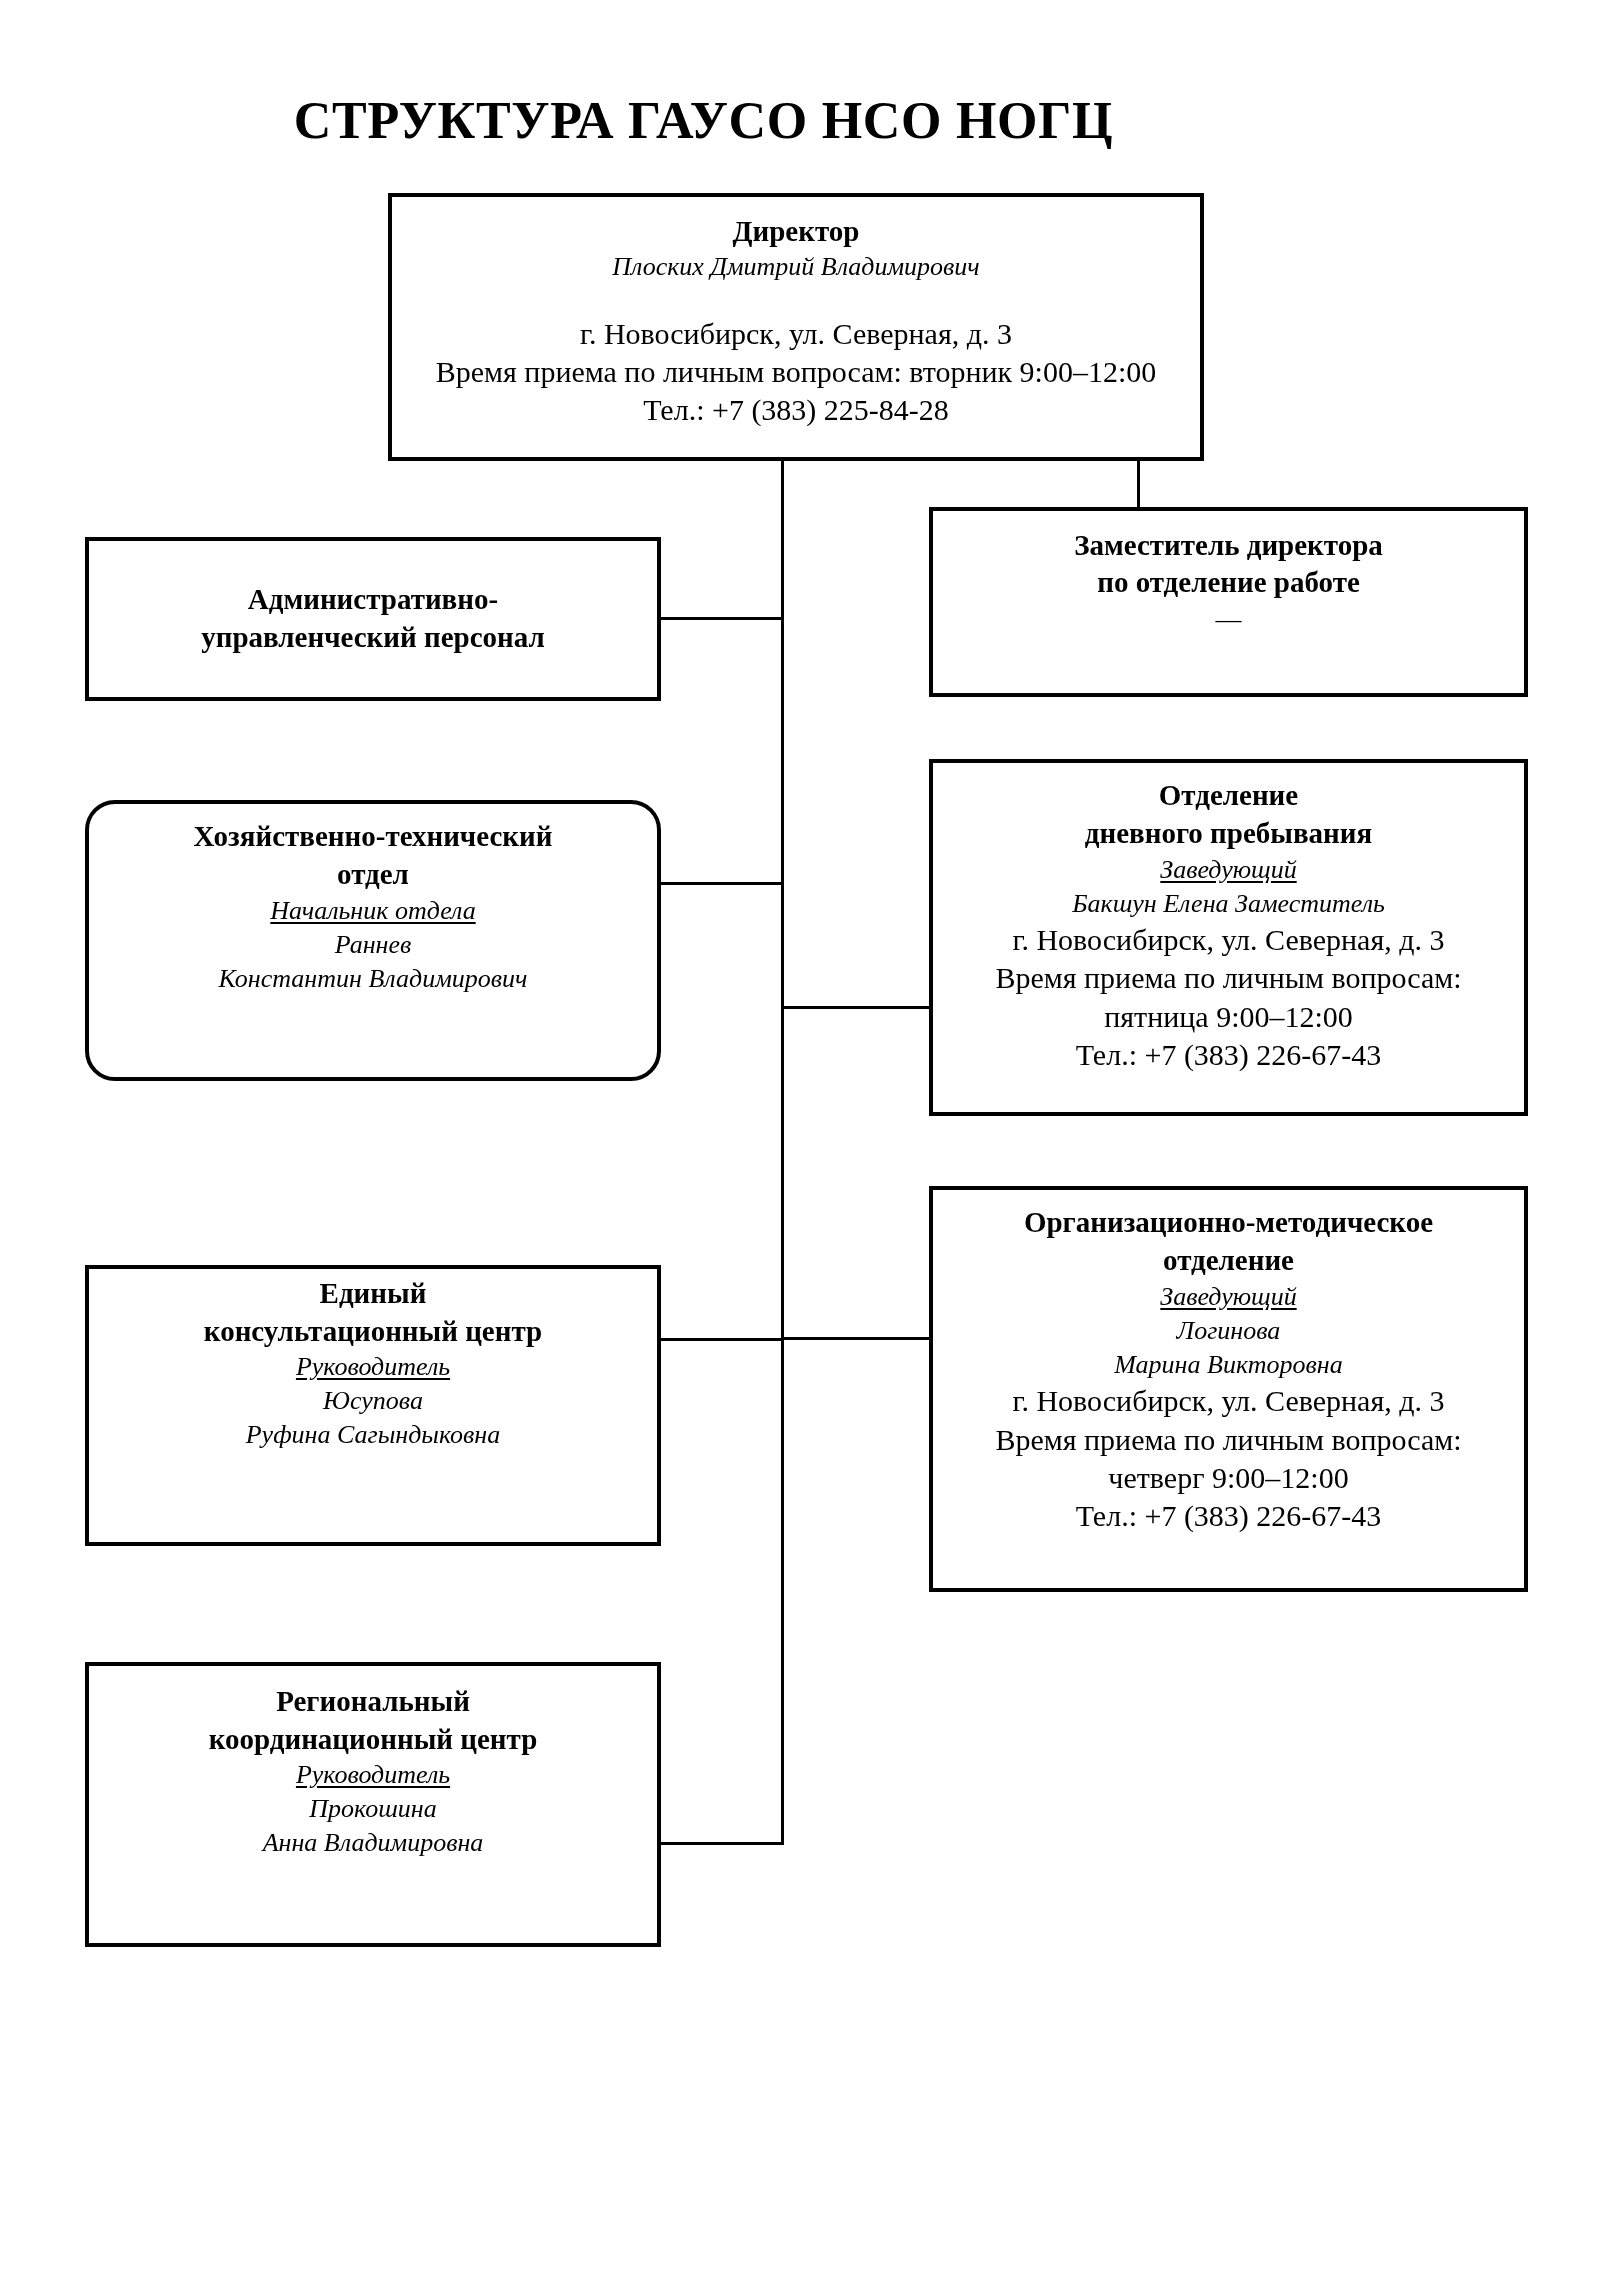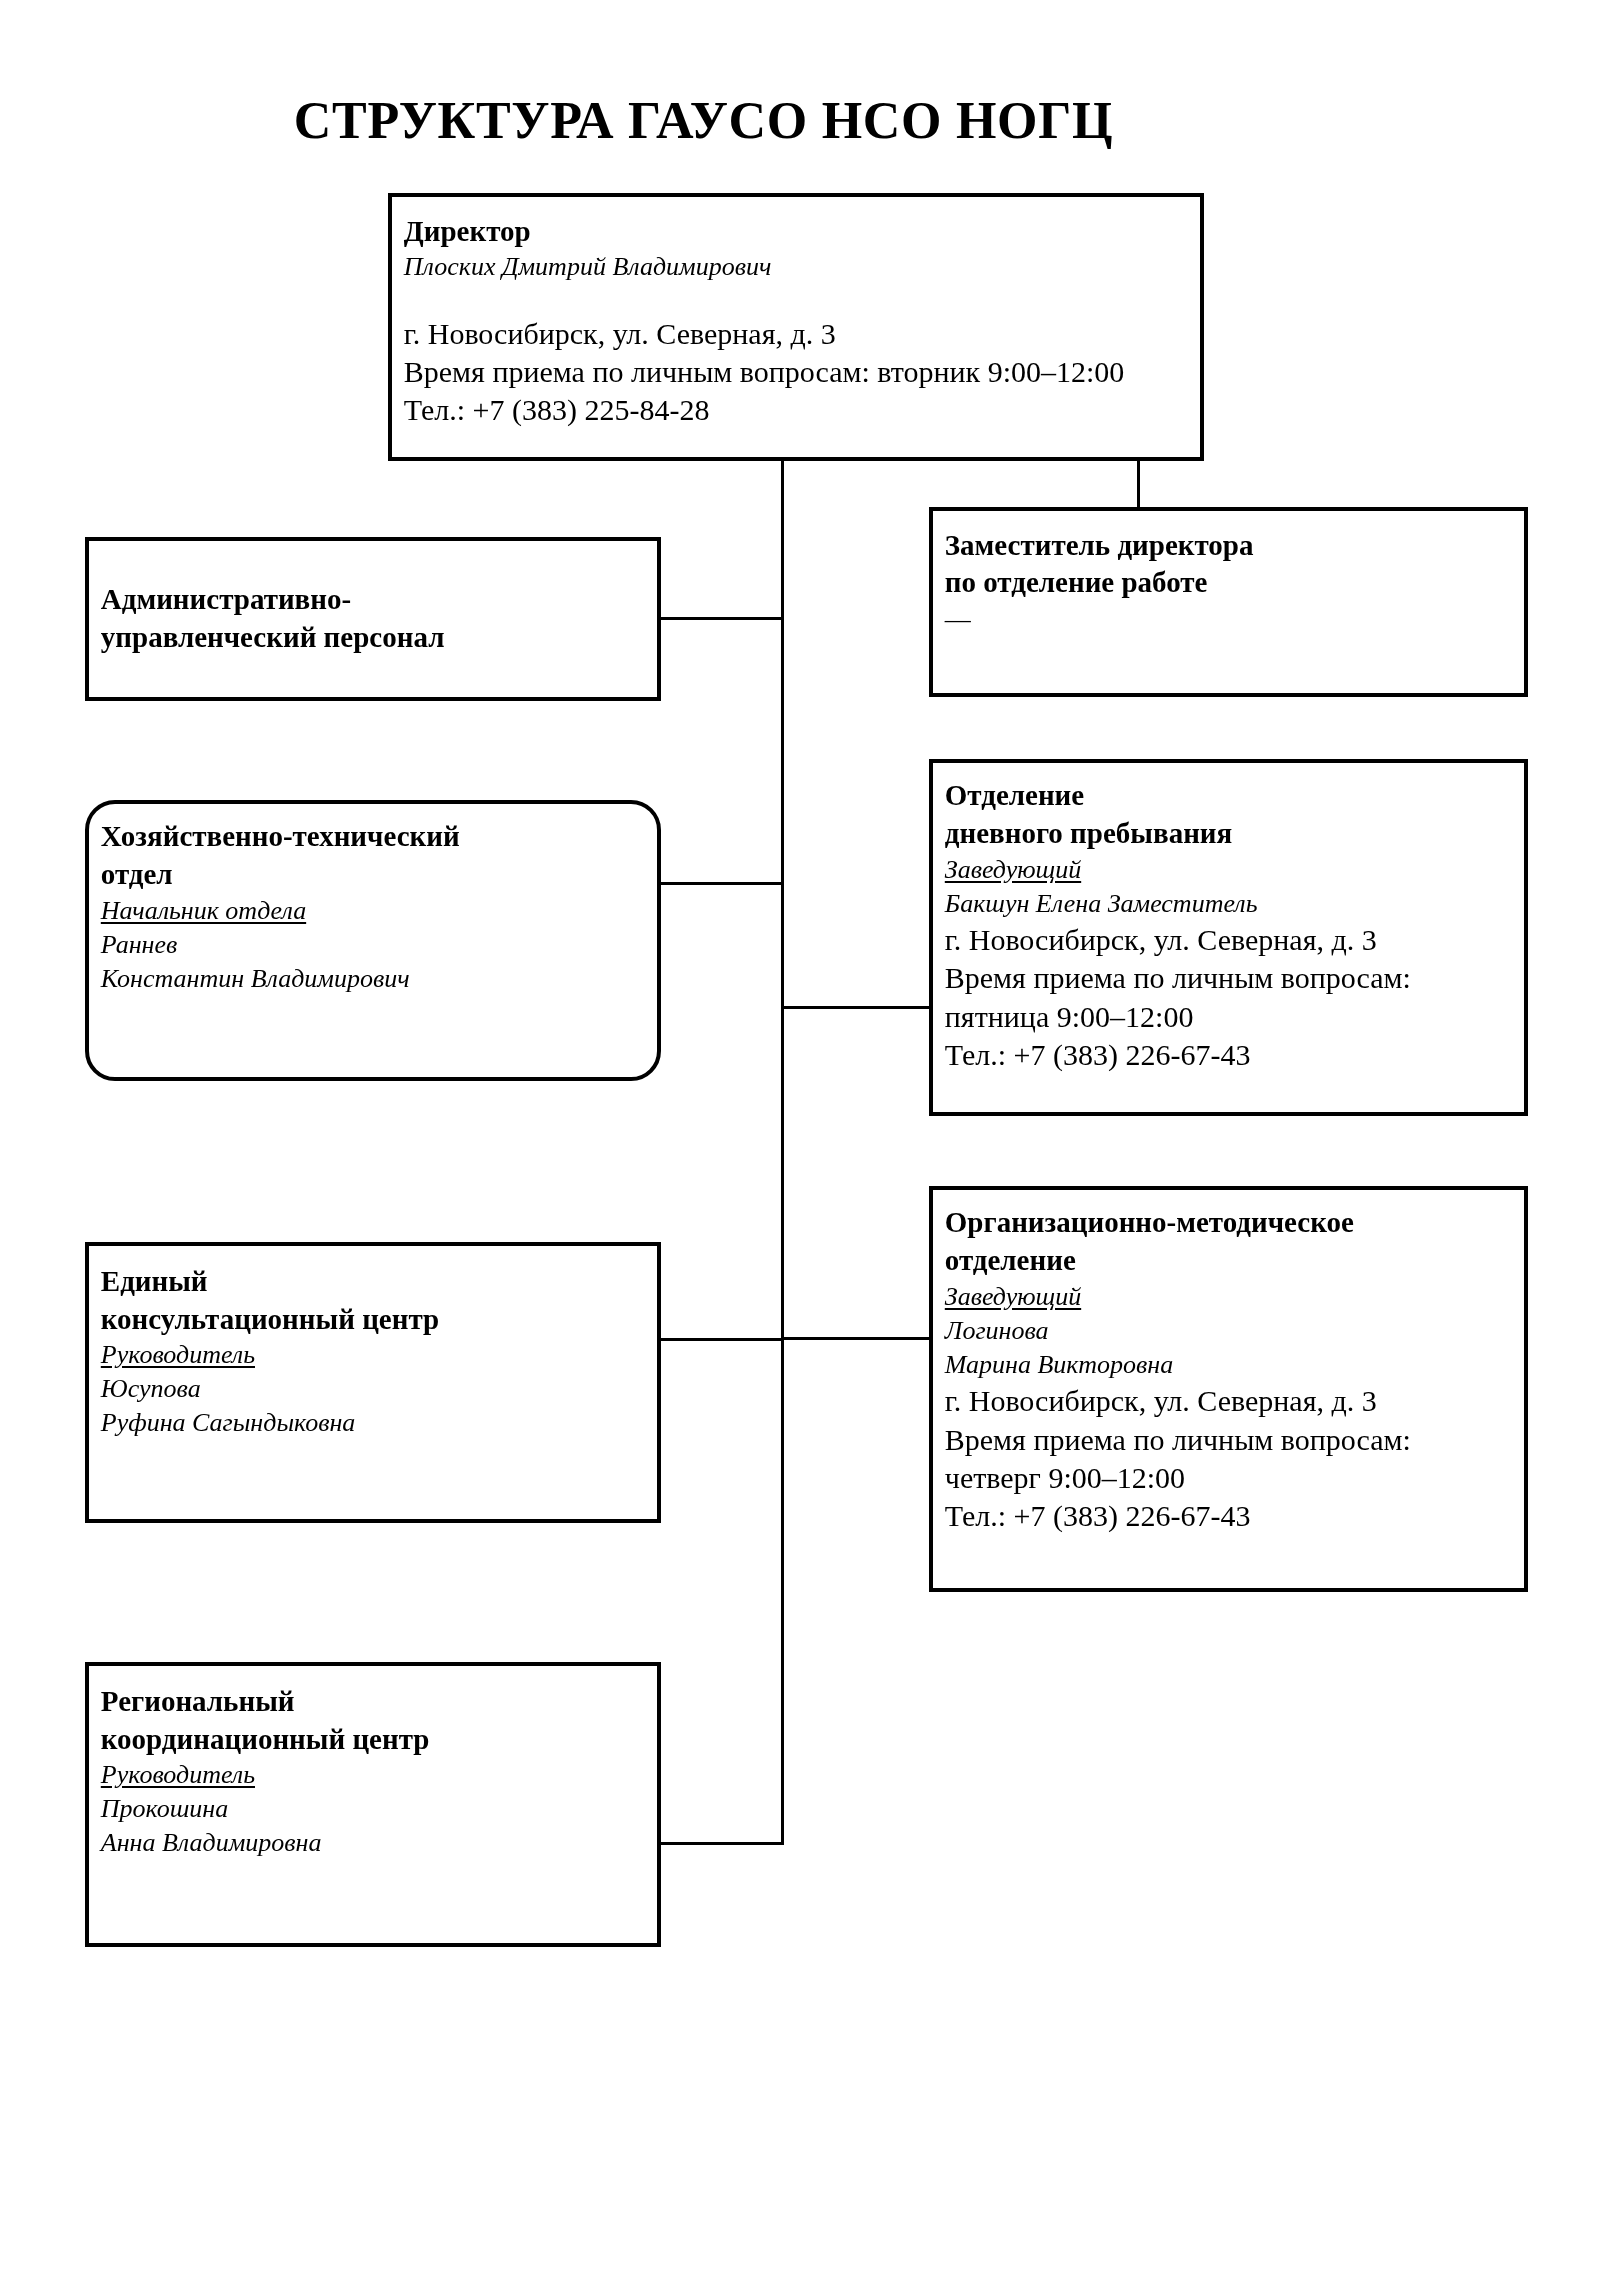--- a/index.html
+++ b/index.html
@@ -29,21 +29,21 @@
     letter-spacing: 0.7px;
     line-height: 1.1;
   }
 
   
   .node {
     position: absolute;
     box-sizing: border-box;
     border: 4.6px solid #000000;
     background: #ffffff;
-    text-align: left;
+    text-align: center;
     padding: 6.5px 11.8px;
     z-index: 3;
   }
   .node .lines {
     width: 100%;
   }
   .ln {
     display: block;
     width: 100%;
   }
@@ -90,21 +90,21 @@
   
   #node-deputy .lines,
   #node-admin .lines {
     position: relative;
   }
   #node-deputy  { display: flex; align-items: flex-start; justify-content: center; padding-top: 15.7px;}
   #node-admin   { display: flex; align-items: center;     justify-content: center; }
   #node-director{ display: flex; align-items: flex-start; justify-content: center; padding-top: 15.7px;}
   #node-economic{ display: flex; align-items: flex-start; justify-content: center; padding-top: 14.4px;}
   #node-dayvisit{ display: flex; align-items: flex-start; justify-content: center; padding-top: 14.4px;}
-  #node-consult { display: flex; align-items: flex-start; justify-content: center; padding-top: 17px;}
+  #node-consult { display: flex; align-items: flex-start; justify-content: center; padding-top: 6px; margin-top: 23px;}
   #node-orgmethod{display: flex; align-items: flex-start; justify-content: center; padding-top: 14.4px;}
   #node-regional{ display: flex; align-items: flex-start; justify-content: center; padding-top: 17px;}
 
   
   .conn {
     position: absolute;
     background: #000000;
     z-index: 1;
   }
   .conn.v { width: 3.3px; }

